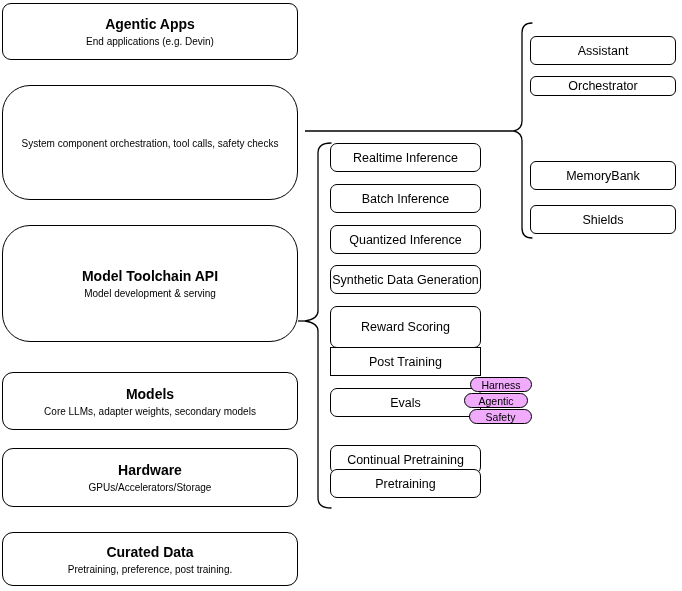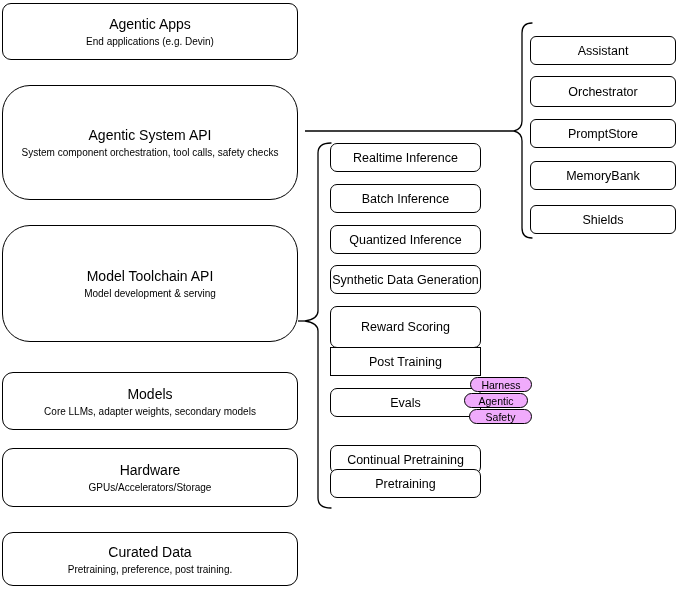--- a/index.html
+++ b/index.html
@@ -29,20 +29,21 @@
     display: flex;
     flex-direction: column;
     align-items: center;
     justify-content: center;
     text-align: center;
   }
   .node .title {
     font-size: 14px;
     line-height: 18px;
     white-space: nowrap;
+    font-weight: bold;
   }
   .node .subtitle {
     font-size: 10px;
     line-height: 13px;
     margin-top: 2px;
     white-space: nowrap;
   }
   .mid-node, .right-node {
     font-size: 12.5px;
     white-space: nowrap;
@@ -78,21 +79,20 @@
 
     <path d="M 532 23 Q 522 23 522 33 L 522 121 Q 522 129 514 131 Q 522 133 522 141 L 522 228 Q 522 238 532 238" stroke="#000000" stroke-width="1.3" fill="none" stroke-linecap="round"></path>
   </svg>
 
   <div class="node left-node" style="left:2px; top:3px; width:296px; height:57px; border-radius:9px;">
     <div class="title">Agentic Apps</div>
     <div class="subtitle">End applications (e.g. Devin)</div>
   </div>
 
   <div class="node left-node" style="left:2px; top:85px; width:296px; height:115px; border-radius:28px;">
-    <div class="title">Agentic System API</div>
     <div class="subtitle">System component orchestration, tool calls, safety checks</div>
   </div>
 
   <div class="node left-node" style="left:2px; top:225px; width:296px; height:117px; border-radius:28px;">
     <div class="title">Model Toolchain API</div>
     <div class="subtitle">Model development &amp; serving</div>
   </div>
 
   <div class="node left-node" style="left:2px; top:372px; width:296px; height:58px; border-radius:11px;">
     <div class="title">Models</div>
@@ -126,21 +126,20 @@
   <div class="node mid-node" style="left:330px; top:429px; width:151px; height:29px; border-radius:7px;margin-top:16px;">Continual Pretraining</div>
 
   <div class="node mid-node" style="left:330px; top:469px; width:151px; height:29px; border-radius:7px;">Pretraining</div>
 
   <div class="tag" style="left:470px; top:377px; width:62px; height:15px;">Harness</div>
   <div class="tag" style="left:464px; top:393px; width:64px; height:15px;">Agentic</div>
   <div class="tag" style="left:469px; top:409px; width:63px; height:15px;">Safety</div>
 
   <div class="node right-node" style="left:530px; top:36px; width:146px; height:29px; border-radius:6px;">Assistant</div>
 
-  <div class="node right-node" style="left:530px; top:76px; width:146px; height:31px; border-radius:6px;">Orchestrator</div>
+  <div class="node right-node" style="left:530px; top:76px; width:146px; height:20px; border-radius:6px;">Orchestrator</div>
 
-  <div class="node right-node" style="left:530px; top:119px; width:146px; height:29px; border-radius:6px;">PromptStore</div>
 
   <div class="node right-node" style="left:530px; top:161px; width:146px; height:29px; border-radius:6px;">MemoryBank</div>
 
   <div class="node right-node" style="left:530px; top:205px; width:146px; height:29px; border-radius:6px;">Shields</div>
 
 </div>
 
 </body></html>

